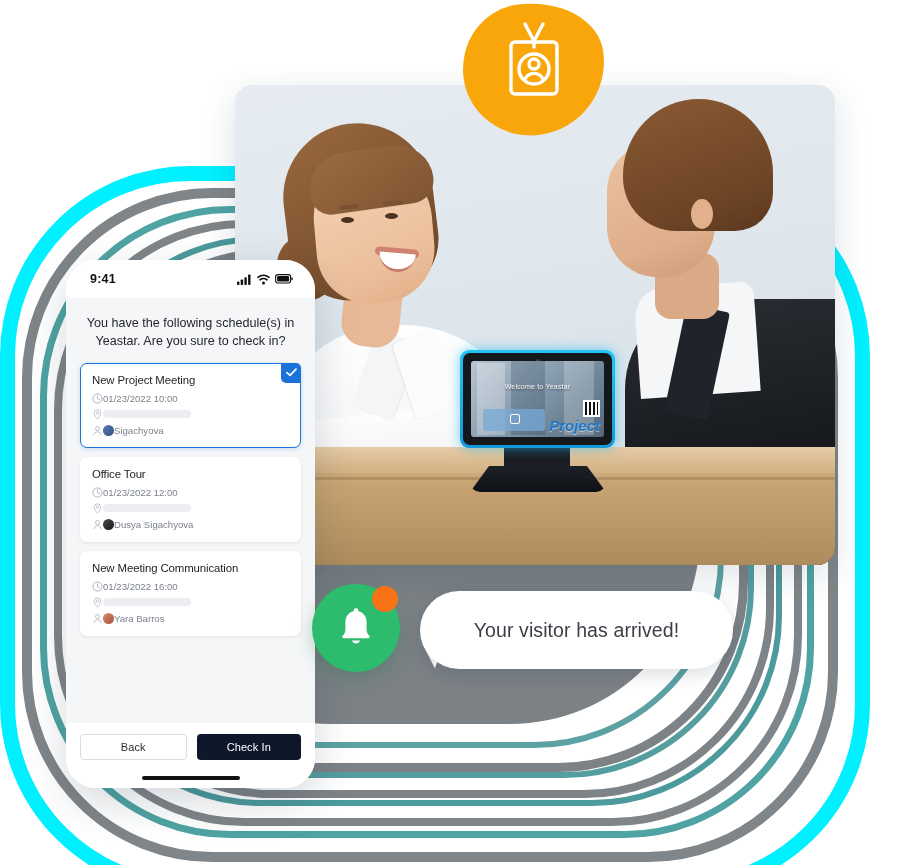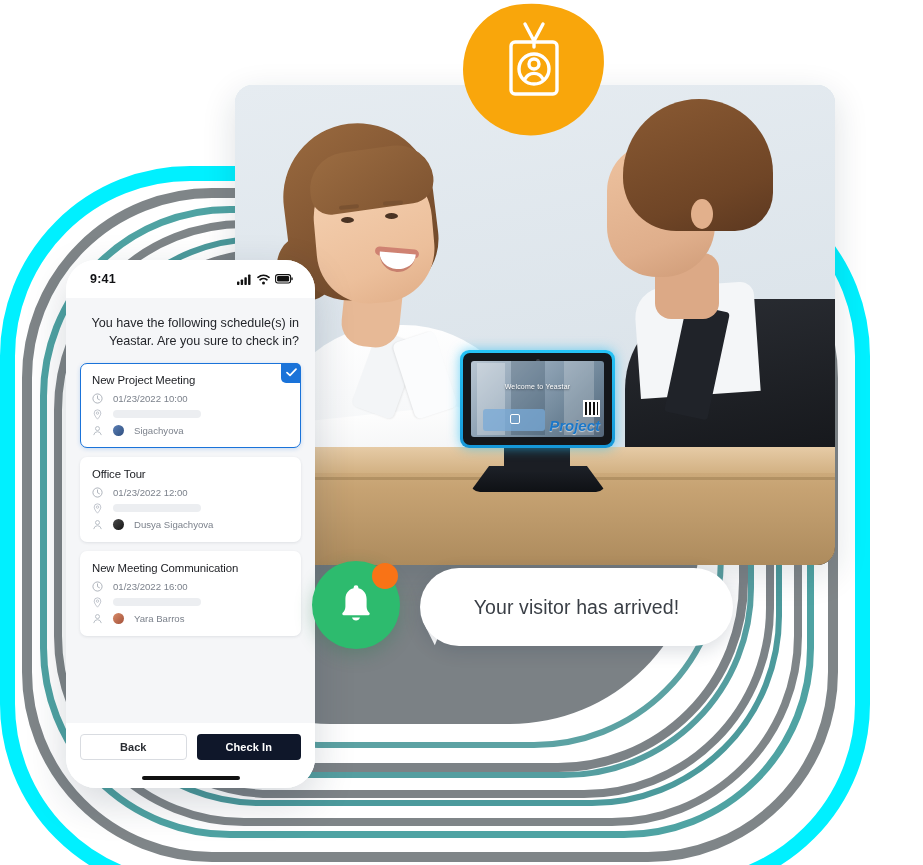--- a/index.html
+++ b/index.html
@@ -105,44 +105,44 @@
 
   
   #phone{position:absolute;left:66px;top:260px;width:249px;height:528px;
     background:#ffffff;border-radius:30px;overflow:hidden;
     box-shadow:0 14px 40px rgba(20,40,60,.18);}
   .statusbar{height:38px;display:flex;align-items:center;justify-content:space-between;
     padding:0 22px 0 24px;box-sizing:border-box;background:#fff;gap:42px;}
   .clock{font-size:12.5px;font-weight:bold;color:#101114;letter-spacing:.2px;}
   .sbicons{display:flex;align-items:center;gap:5px;}
   .screen{position:absolute;left:0;right:0;top:38px;bottom:0;background:#f5f6f8;display:flex;flex-direction:column;}
-  .prompt{padding:16px 16px 12px;text-align:right;font-size:12.6px;line-height:1.45;color:#24262b;font-weight:500;}
+  .prompt{padding:16px 16px 12px;text-align:center;font-size:12.6px;line-height:1.45;color:#24262b;font-weight:500;}
   .cardwrap{padding:0 14px;display:flex;flex-direction:column;gap:9px;}
   .card{background:#fff;border-radius:7px;padding:10px 11px 11px;position:relative;
     box-shadow:0 1px 3px rgba(25,40,60,.10);border:1px solid transparent;}
   .card.sel{border:1.6px solid #1a73d9;box-shadow:0 1px 4px rgba(26,115,217,.22);}
   .tick{position:absolute;right:-1px;top:-1px;width:20px;height:20px;background:#1a73d9;
     border-radius:0 5px 0 5px;display:flex;align-items:center;justify-content:center;}
   .ctitle{font-size:11.4px;font-weight:normal;color:#1b1d22;margin-bottom:7px;letter-spacing:-.1px;}
-  .crow{display:flex;align-items:center;gap:10px;margin-top:5px;font-size:9.6px;color:#7c828c;}
+  .crow{display:flex;align-items:center;gap:0;margin-top:5px;font-size:9.6px;color:#7c828c;}
   .ghost{height:8px;width:88px;border-radius:4px;background:#eceef1;}
   .av{width:11px;height:11px;border-radius:50%;display:inline-block;}
   .av.a1{background:linear-gradient(135deg,#5b7fb5,#2f4f7f);}
   .av.a2{background:linear-gradient(135deg,#4a4a4a,#161616);}
   .av.a3{background:linear-gradient(135deg,#d98c6a,#a35139);}
   .btnbar{margin-top:auto;background:#fff;padding:11px 14px 8px;display:flex;gap:10px;}
   .b{flex:1;height:26px;border-radius:4px;display:flex;align-items:center;justify-content:center;
-    font-size:11px;font-weight:bold;letter-spacing:.1px;box-sizing:border-box;}
+    font-size:11px;font-weight:normal;letter-spacing:.1px;box-sizing:border-box;}
   .b.back{background:#fff;border:1px solid #d9dce1;color:#2b2e33;}
   .b.checkin{background:#0f172a;color:#fff;}
   .homebar{height:20px;display:flex;align-items:center;justify-content:center;background:#fff;}
   .homebar i{display:block;width:98px;height:4px;border-radius:3px;background:#111;}
 
   
-  #notif{position:absolute;left:312px;top:561px;width:425px;height:96px;}
+  #notif{position:absolute;left:312px;top:584px;width:425px;height:96px;}
   .bell{position:absolute;left:0;top:0;width:88px;height:88px;border-radius:50%;background:#2dbb6e;
     display:flex;align-items:center;justify-content:center;box-shadow:0 6px 18px rgba(25,120,70,.28);}
   .dot{position:absolute;left:60px;top:2px;width:26px;height:26px;border-radius:50%;background:#f97316;}
   .bubble{position:absolute;left:108px;top:7px;width:313px;height:78px;background:#fff;border-radius:39px;
     display:flex;align-items:center;justify-content:center;box-shadow:0 5px 18px rgba(25,45,70,.16);}
   .bubble span{font-size:19.5px;color:#3a3f46;letter-spacing:.1px;}
   .tail{position:absolute;left:110px;top:62px;width:0;height:0;
     border-top:22px solid #fff;border-left:14px solid transparent;border-right:6px solid transparent;
     transform:rotate(6deg);}
 </style>

